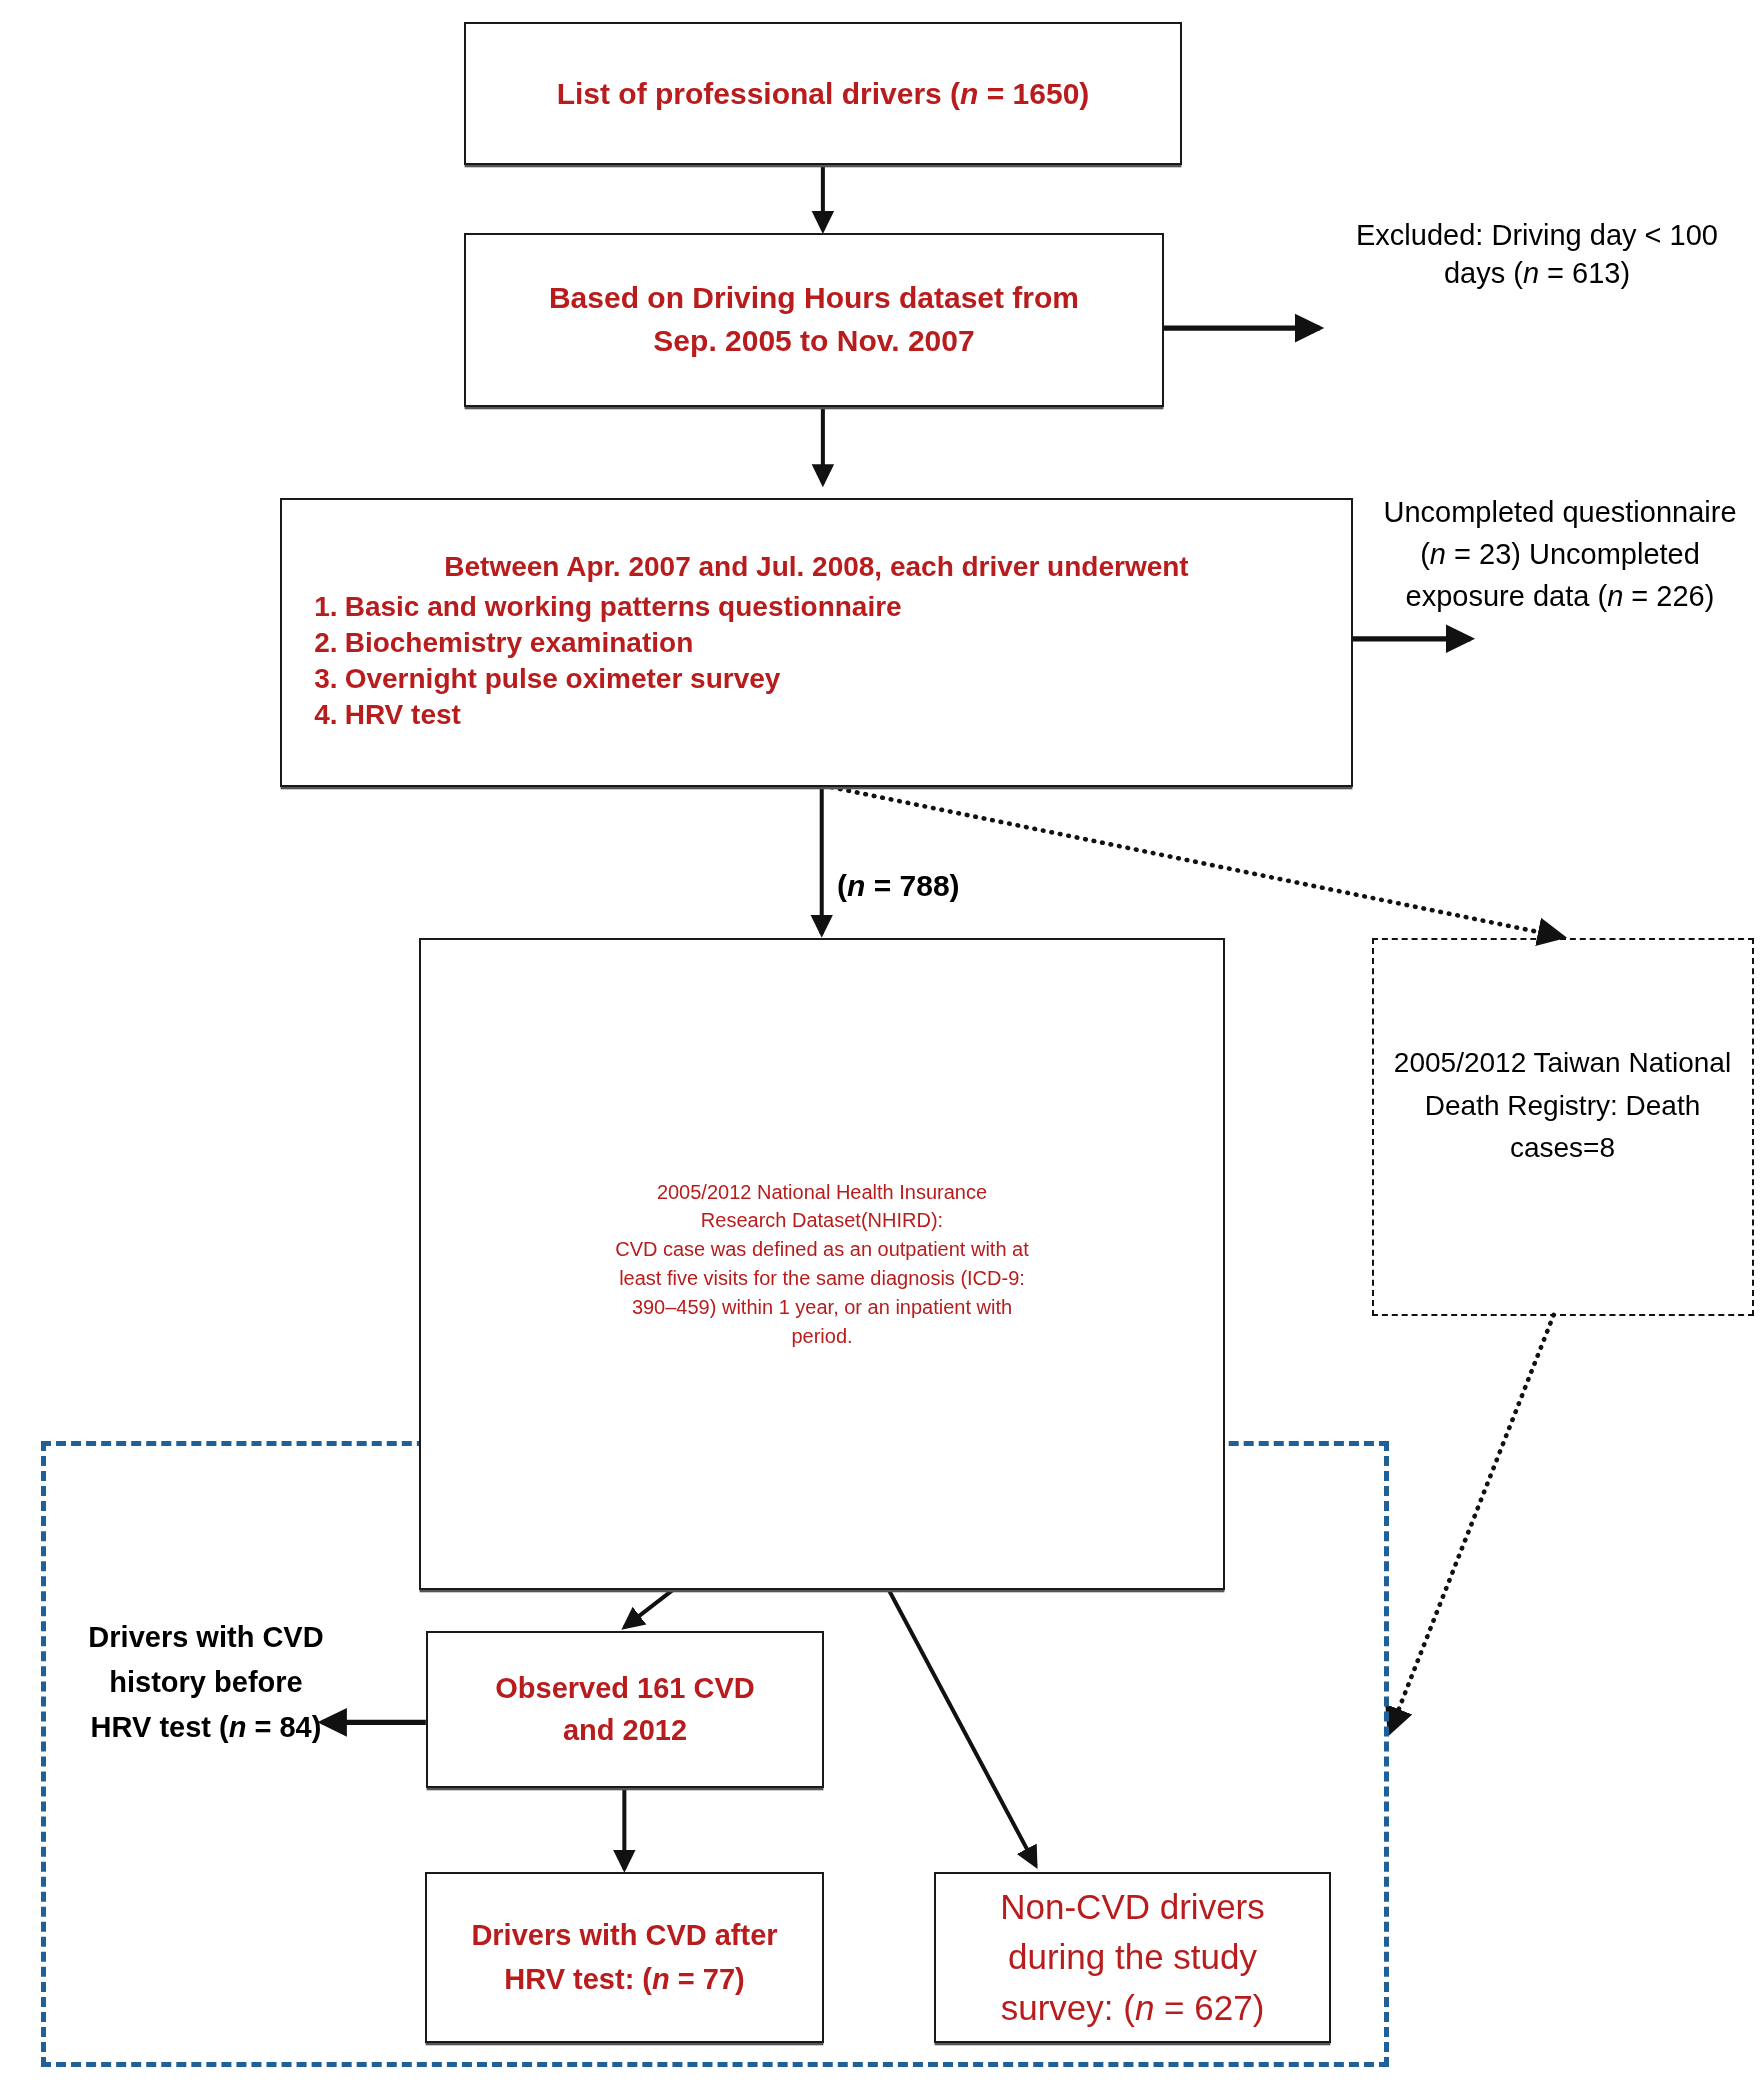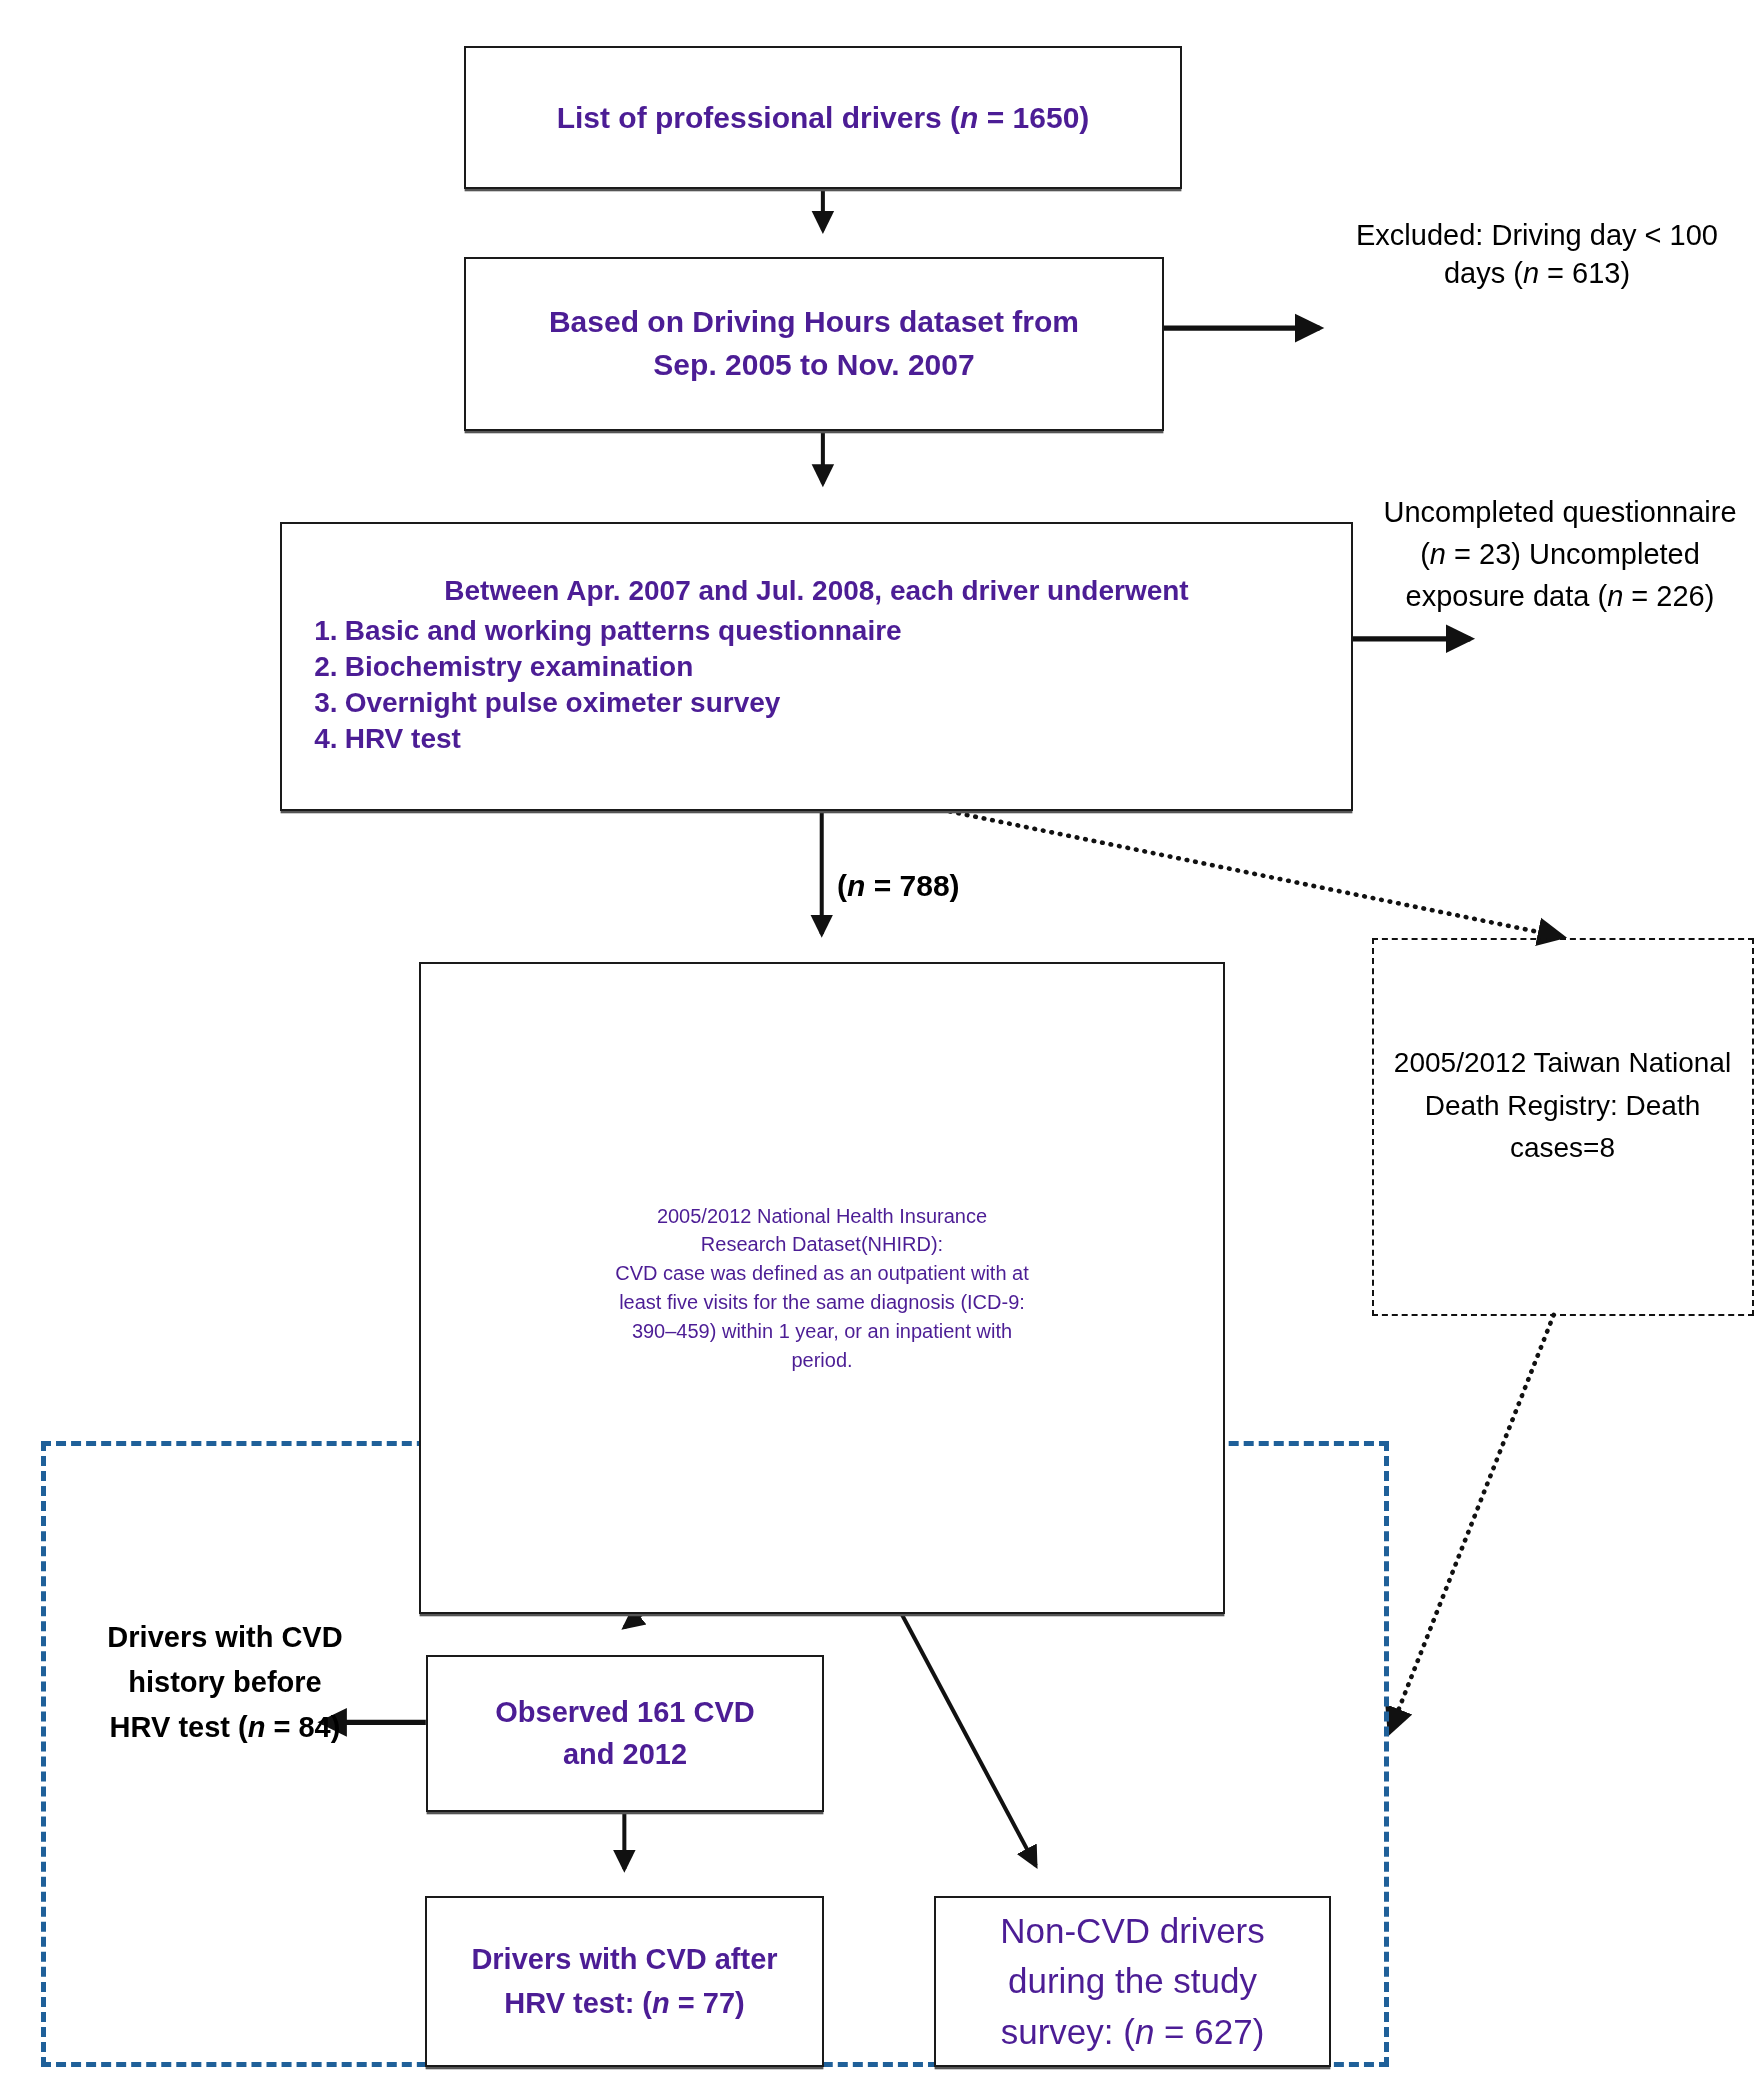--- a/index.html
+++ b/index.html
@@ -26,23 +26,22 @@
   .node {
     position: absolute;
     box-sizing: border-box;
     background: #ffffff;
     border: 2.3px solid #1a1a1a;
     display: flex;
     flex-direction: column;
     align-items: center;
     justify-content: center;
     text-align: center;
-    color: #4c1d95;
+    color: #b91c1c;
     padding: 5.8px 10.4px;
-    margin-top: 24px;
   }
   .node.shadowed {
     box-shadow: 0 2.9px 0 -0.6px #555555;
   }
   .node .line {
     display: block;
     width: 100%;
   }
   .bold { font-weight: normal; }
   .ital { font-style: italic; }
@@ -211,21 +210,21 @@
     <span class="line"><span>(</span><span class="ital">n</span><span> = 23)</span></span>
     <span class="line bold">Uncompleted</span>
     <span class="line bold">exposure data</span>
     <span class="line"><span>(</span><span class="ital">n</span><span> = 226)</span></span>
   </div>
 
   <div class="annot" style="left:837px; top:866px; width:219px; font-size:30px; font-weight:bold; text-align:left;">
     <span class="line"><span>(</span><span class="ital">n</span><span> = 788)</span></span>
   </div>
 
-  <div class="annot" style="left:85px; top:1615px; width:242px; font-size:29px; font-weight:bold; line-height:1.56;margin-left:19px;">
+  <div class="annot" style="left:85px; top:1615px; width:242px; font-size:29px; font-weight:bold; line-height:1.56;">
     <span class="line">Drivers with</span>
     <span class="line">CVD history</span>
     <span class="line">before HRV</span>
     <span class="line"><span>test (</span><span class="ital">n</span><span> = 84)</span></span>
   </div>
 
 </div>
 
 
 </body></html>

